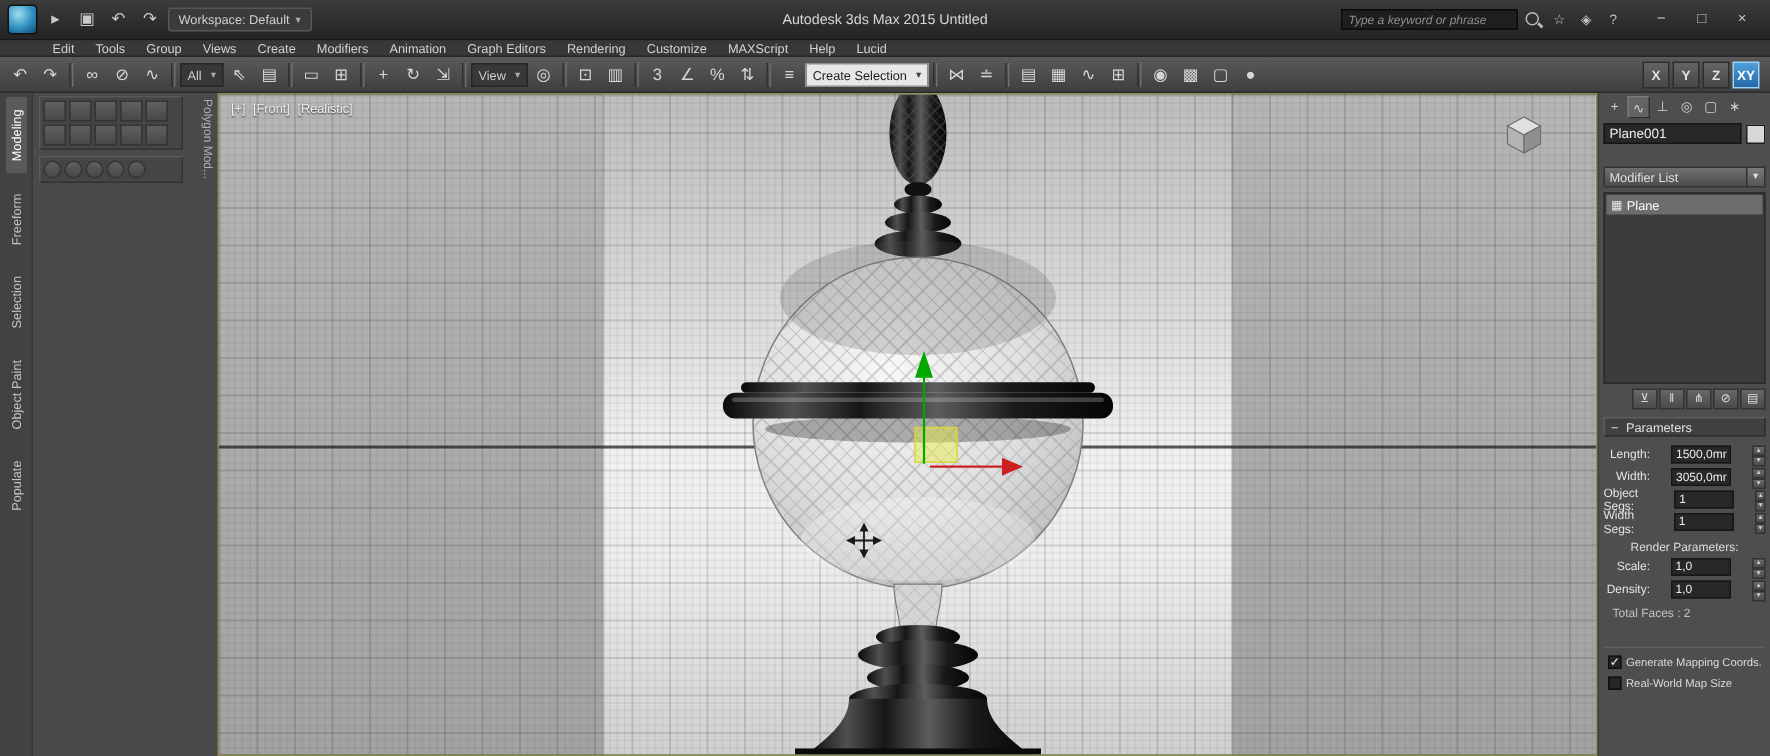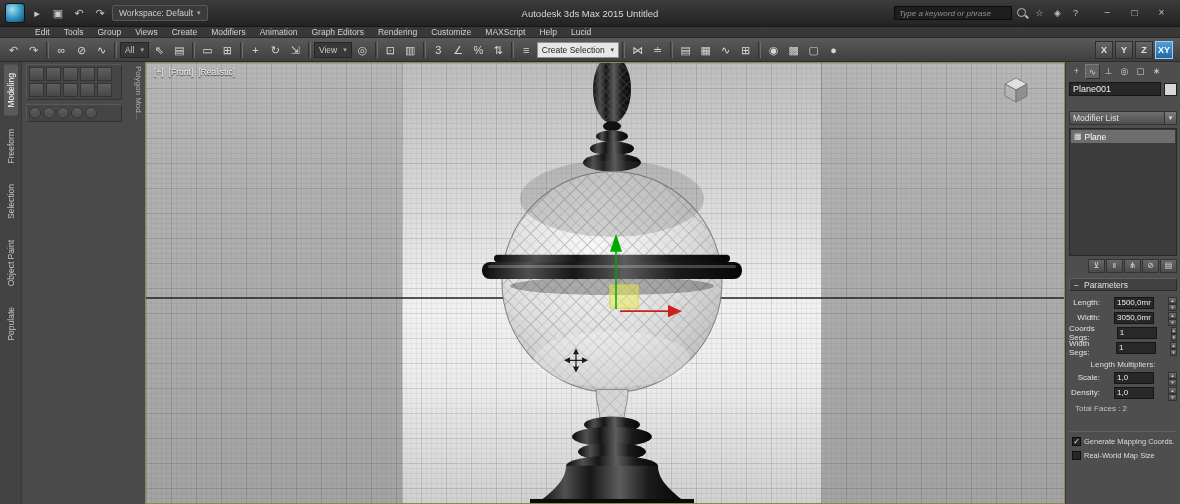--- a/index.html
+++ b/index.html
@@ -381,37 +381,37 @@
     </div>
     <div class="prow">
       <span class="plabel">Width:</span>
       <input class="pinput" value="3050,0mm" style="">
       <div class="spin">
         <button>▴</button>
         <button>▾</button>
       </div>
     </div>
     <div class="prow">
-      <span class="plabel">Coords Segs:</span>
+      <span class="plabel">Object Segs:</span>
       <input class="pinput" value="1" style="">
       <div class="spin">
         <button>▴</button>
         <button>▾</button>
       </div>
     </div>
     <div class="prow">
       <span class="plabel">Width Segs:</span>
       <input class="pinput" value="1" style="">
       <div class="spin">
         <button>▴</button>
         <button>▾</button>
       </div>
     </div>
 
-    <div class="group-label">Length Multipliers:</div>
+    <div class="group-label">Render Parameters:</div>
 
     <div class="prow">
       <span class="plabel">Scale:</span>
       <input class="pinput" value="1,0" style="">
       <div class="spin">
         <button>▴</button>
         <button>▾</button>
       </div>
     </div>
     <div class="prow">

